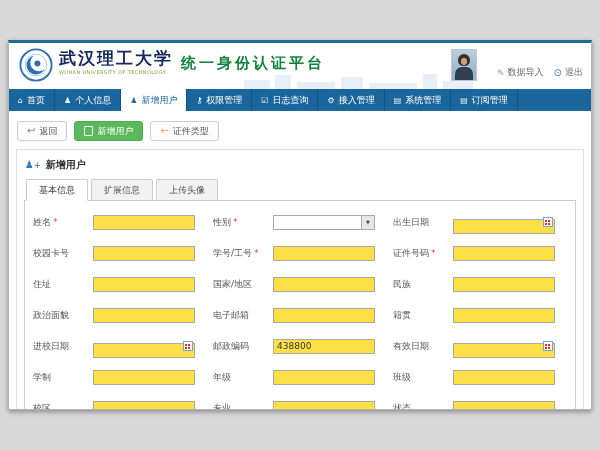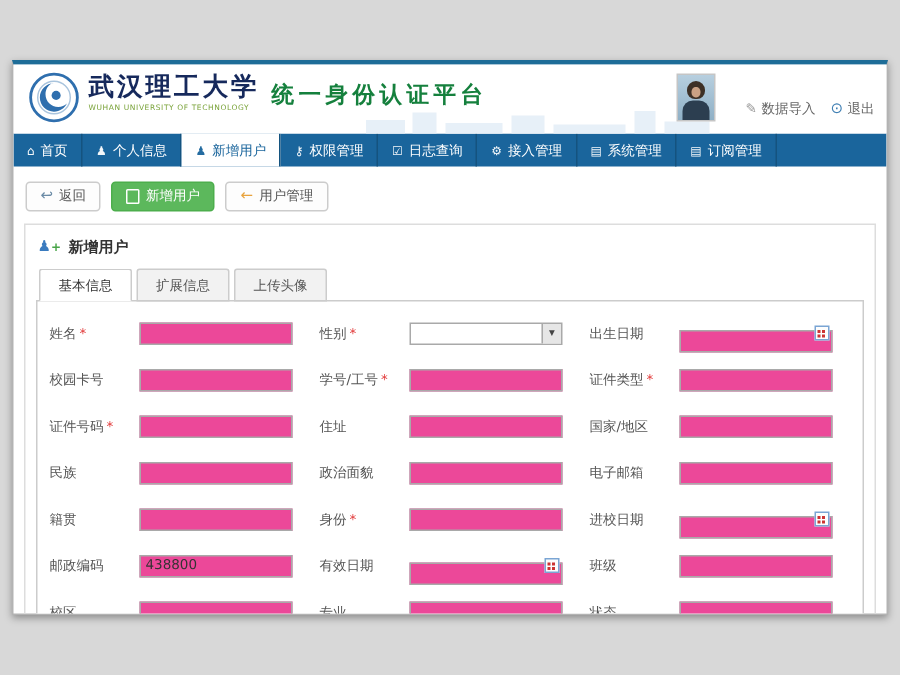--- a/index.html
+++ b/index.html
@@ -67,21 +67,21 @@
   .tab{font-size:9px;color:#555;padding:4px 12px 3px 12px;border:1px solid #ccc;background:#f2f2f2;
        border-radius:2px 2px 0 0;cursor:pointer;border-bottom:1px solid #ccc;}
   .tab.active{background:#fff;color:#333;border-bottom:1px solid #fff;}
 
   .form-box{border:1px solid #ccc;padding:8px 5px;background:#fff;}
   .form-grid{display:grid;grid-template-columns:1fr 1fr 1fr;row-gap:5px;}
   .fcell{display:flex;align-items:center;height:26px;}
   .flabel{width:60px;flex:none;font-size:9px;color:#555;padding-left:3px;white-space:nowrap;}
   .req{color:#e23b3b;margin-left:2px;font-size:9px;}
   .tin{width:102px;height:15px;border:1px solid #a9a9a9;font-size:9px;padding:0 3px;
-       box-sizing:border-box;font-family:inherit;background:#ec4899;color:#333;}
+       box-sizing:border-box;font-family:inherit;background:#fde047;color:#333;}
   .sel{width:102px;height:15px;border:1px solid #a9a9a9;position:relative;background:#fff;
        box-sizing:border-box;cursor:pointer;}
   .sel .arr{position:absolute;right:0;top:0;bottom:0;width:12px;background:#e6e6e6;
             border-left:1px solid #a9a9a9;display:flex;align-items:center;justify-content:center;
             font-size:5px;color:#444;}
   .datewrap{position:relative;width:102px;height:15px;}
   .datewrap .tin{width:102px;padding-right:15px;}
   .cal{position:absolute;right:2px;top:2px;width:10px;height:10px;border:1px solid #7aa5d4;
        background:#fdfdfd;cursor:pointer;box-sizing:border-box;}
   .cal::before{content:"";position:absolute;left:1px;top:2px;width:2px;height:2px;background:#c33;
@@ -176,21 +176,21 @@
         <button class="btn light">
           <span class="tic back">↩</span>
           <span>返回</span>
         </button>
         <button class="btn green">
           <span class="pg-ic"></span>
           <span>新增用户</span>
         </button>
         <button class="btn light">
           <span class="tic imp">←</span>
-          <span>用户管理</span>
+          <span>证件类型</span>
         </button>
       </div>
 
       <div class="panel">
         <div class="sec-title">
           <span class="sec-ic">♟<i>+</i></span>
           <span>新增用户</span>
         </div>
 
         <div class="tabs" id="tabs">
@@ -217,24 +217,20 @@
               </div>
               <div class="fcell">
                 <span class="flabel">校园卡号</span>
                 <input class="tin" type="text" style="">
               </div>
               <div class="fcell">
                 <span class="flabel">学号/工号<span class="req">*</span></span>
                 <input class="tin" type="text" style="">
               </div>
               <div class="fcell">
-                <span class="flabel">证件类型<span class="req">*</span></span>
-                <input class="tin" type="text" style="">
-              </div>
-              <div class="fcell">
                 <span class="flabel">证件号码<span class="req">*</span></span>
                 <input class="tin" type="text" style="">
               </div>
               <div class="fcell">
                 <span class="flabel">住址</span>
                 <input class="tin" type="text" style="">
               </div>
               <div class="fcell">
                 <span class="flabel">国家/地区</span>
                 <input class="tin" type="text" style="">
@@ -246,37 +242,41 @@
               <div class="fcell">
                 <span class="flabel">政治面貌</span>
                 <input class="tin" type="text" style="">
               </div>
               <div class="fcell">
                 <span class="flabel">电子邮箱</span>
                 <input class="tin" type="text" style="">
               </div>
               <div class="fcell">
                 <span class="flabel">籍贯</span>
-                <input class="tin" type="text" style="">
-              </div>
-              <div class="fcell">
-                <span class="flabel">身份<span class="req">*</span></span>
                 <input class="tin" type="text" style="">
               </div>
               <div class="fcell">
                 <span class="flabel">进校日期</span>
                 <div class="datewrap"><input class="tin" type="text" style=""><span class="cal"></span></div>
               </div>
               <div class="fcell">
                 <span class="flabel">邮政编码</span>
                 <input class="tin" type="text" value="438800" style="">
               </div>
               <div class="fcell">
                 <span class="flabel">有效日期</span>
                 <div class="datewrap"><input class="tin" type="text" style=""><span class="cal"></span></div>
+              </div>
+              <div class="fcell">
+                <span class="flabel">学制</span>
+                <input class="tin" type="text" style="">
+              </div>
+              <div class="fcell">
+                <span class="flabel">年级</span>
+                <input class="tin" type="text" style="">
               </div>
               <div class="fcell">
                 <span class="flabel">班级</span>
                 <input class="tin" type="text" style="">
               </div>
               <div class="fcell">
                 <span class="flabel">校区</span>
                 <input class="tin" type="text" style="">
               </div>
               <div class="fcell">

